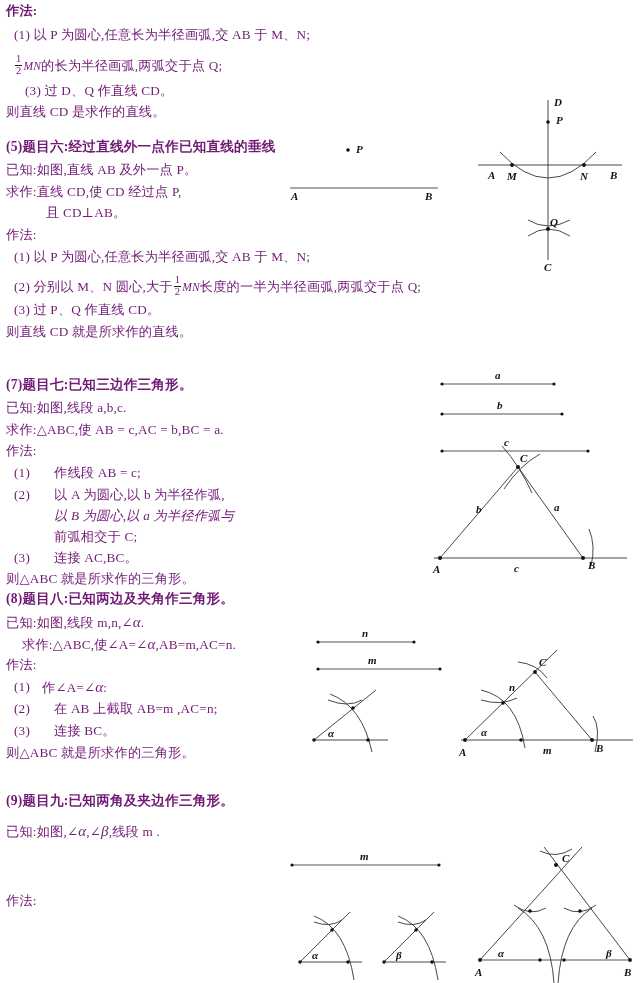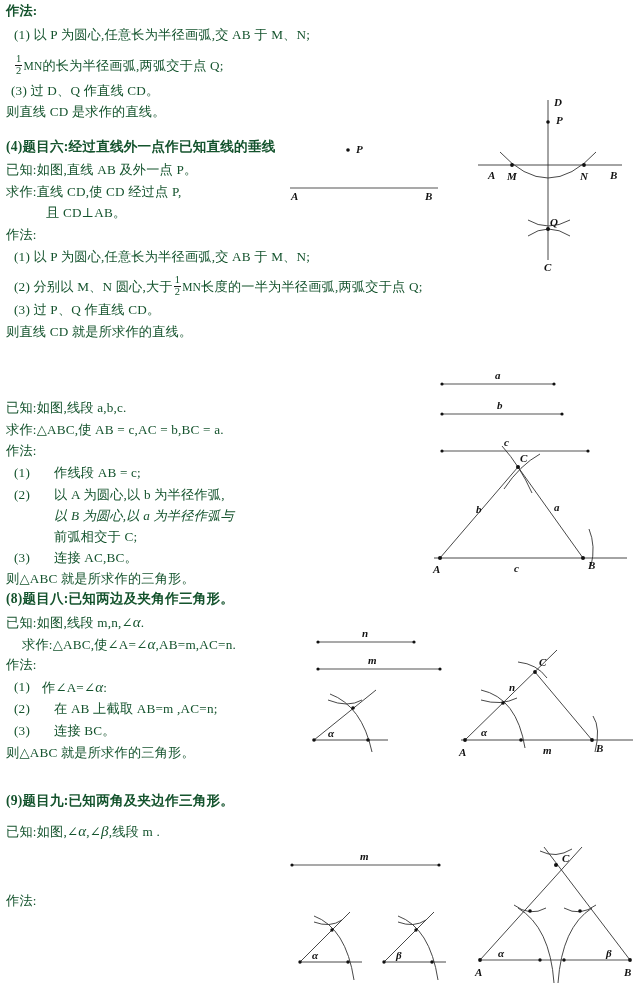--- a/index.html
+++ b/index.html
@@ -21,21 +21,21 @@
     width: 640px;
     height: 983px;
   }
   
   .txt {
     position: absolute;
     font-size: 13.2px;
     line-height: 1.0;
     white-space: nowrap;
     letter-spacing: 0.2px;
-    color: #14532d;
+    color: #701a75;
   }
   .bold { font-weight: bold; }
   .hdr {
     font-weight: bold;
     font-size: 13.6px;
   }
   
   .frac {
     display: inline-block;
     vertical-align: -0.42em;
@@ -49,20 +49,21 @@
   .frac .num {
     display: block;
     border-bottom: 1px solid #1a1a1a;
     padding: 0 1px 0px 1px;
   }
   .frac .den {
     display: block;
     padding: 0px 1px 0 1px;
   }
   .mi {
+    font-style: italic;
     font-family: "Liberation Serif", "DejaVu Serif", serif;
     font-size: 11.5px;
   }
   .gk {
     font-style: italic;
     font-family: "Liberation Serif", "DejaVu Serif", serif;
     font-size: 15px;
   }
   
   .fig {
@@ -87,25 +88,25 @@
 <div class="page">
 
   <div class="txt bold" style="left:6px; top:4px;">作法:</div>
 
   <div class="txt" style="left:14px; top:28px;">(1) 以 P 为圆心,任意长为半径画弧,交 AB 于 M、N;</div>
 
   <div class="txt" style="left:14px; top:55px;">
     <span class="frac"><span class="num">1</span><span class="den">2</span></span><span class="mi">MN</span><span>的长为半径画弧,两弧交于点 Q;</span>
   </div>
 
-  <div class="txt" style="left:11px; top:84px;text-align:center;">(3) 过 D、Q 作直线 CD。</div>
+  <div class="txt" style="left:25px; top:84px;text-align:center;">(3) 过 D、Q 作直线 CD。</div>
 
   <div class="txt" style="left:6px; top:105px;">则直线 CD 是求作的直线。</div>
 
-  <div class="txt hdr" style="left:6px; top:140px;">(4)题目六:经过直线外一点作已知直线的垂线</div>
+  <div class="txt hdr" style="left:6px; top:140px;">(5)题目六:经过直线外一点作已知直线的垂线</div>
 
   <div class="txt" style="left:6px; top:163px;">
     <span>已知:</span><span>如图,直线 AB 及外一点 P。</span>
   </div>
 
   <div class="txt" style="left:6px; top:185px;">
     <span>求作:</span><span>直线 CD,使 CD 经过点 P,</span>
   </div>
 
   <div class="txt" style="left:46px; top:206px;">且 CD⊥AB。</div>
@@ -153,20 +154,21 @@
       <text class="lbl" x="86" y="32">P</text>
       <text class="lbl" x="18" y="87">A</text>
       <text class="lbl" x="37" y="88">M</text>
       <text class="lbl" x="110" y="88">N</text>
       <text class="lbl" x="140" y="87">B</text>
       <text class="lbl" x="80" y="134">Q</text>
       <text class="lbl" x="74" y="179">C</text>
     </svg>
   </div>
 
+  <div class="txt hdr" style="left:6px; top:378px;">(7)题目七:已知三边作三角形。</div>
 
   <div class="txt" style="left:6px; top:401px;">
     <span>已知:</span><span>如图,线段 a,b,c.</span>
   </div>
 
   <div class="txt" style="left:6px; top:423px;">
     <span>求作:</span><span>△ABC,使 AB = c,AC = b,BC = a.</span>
   </div>
 
   <div class="txt" style="left:6px; top:444px;">作法:</div>

